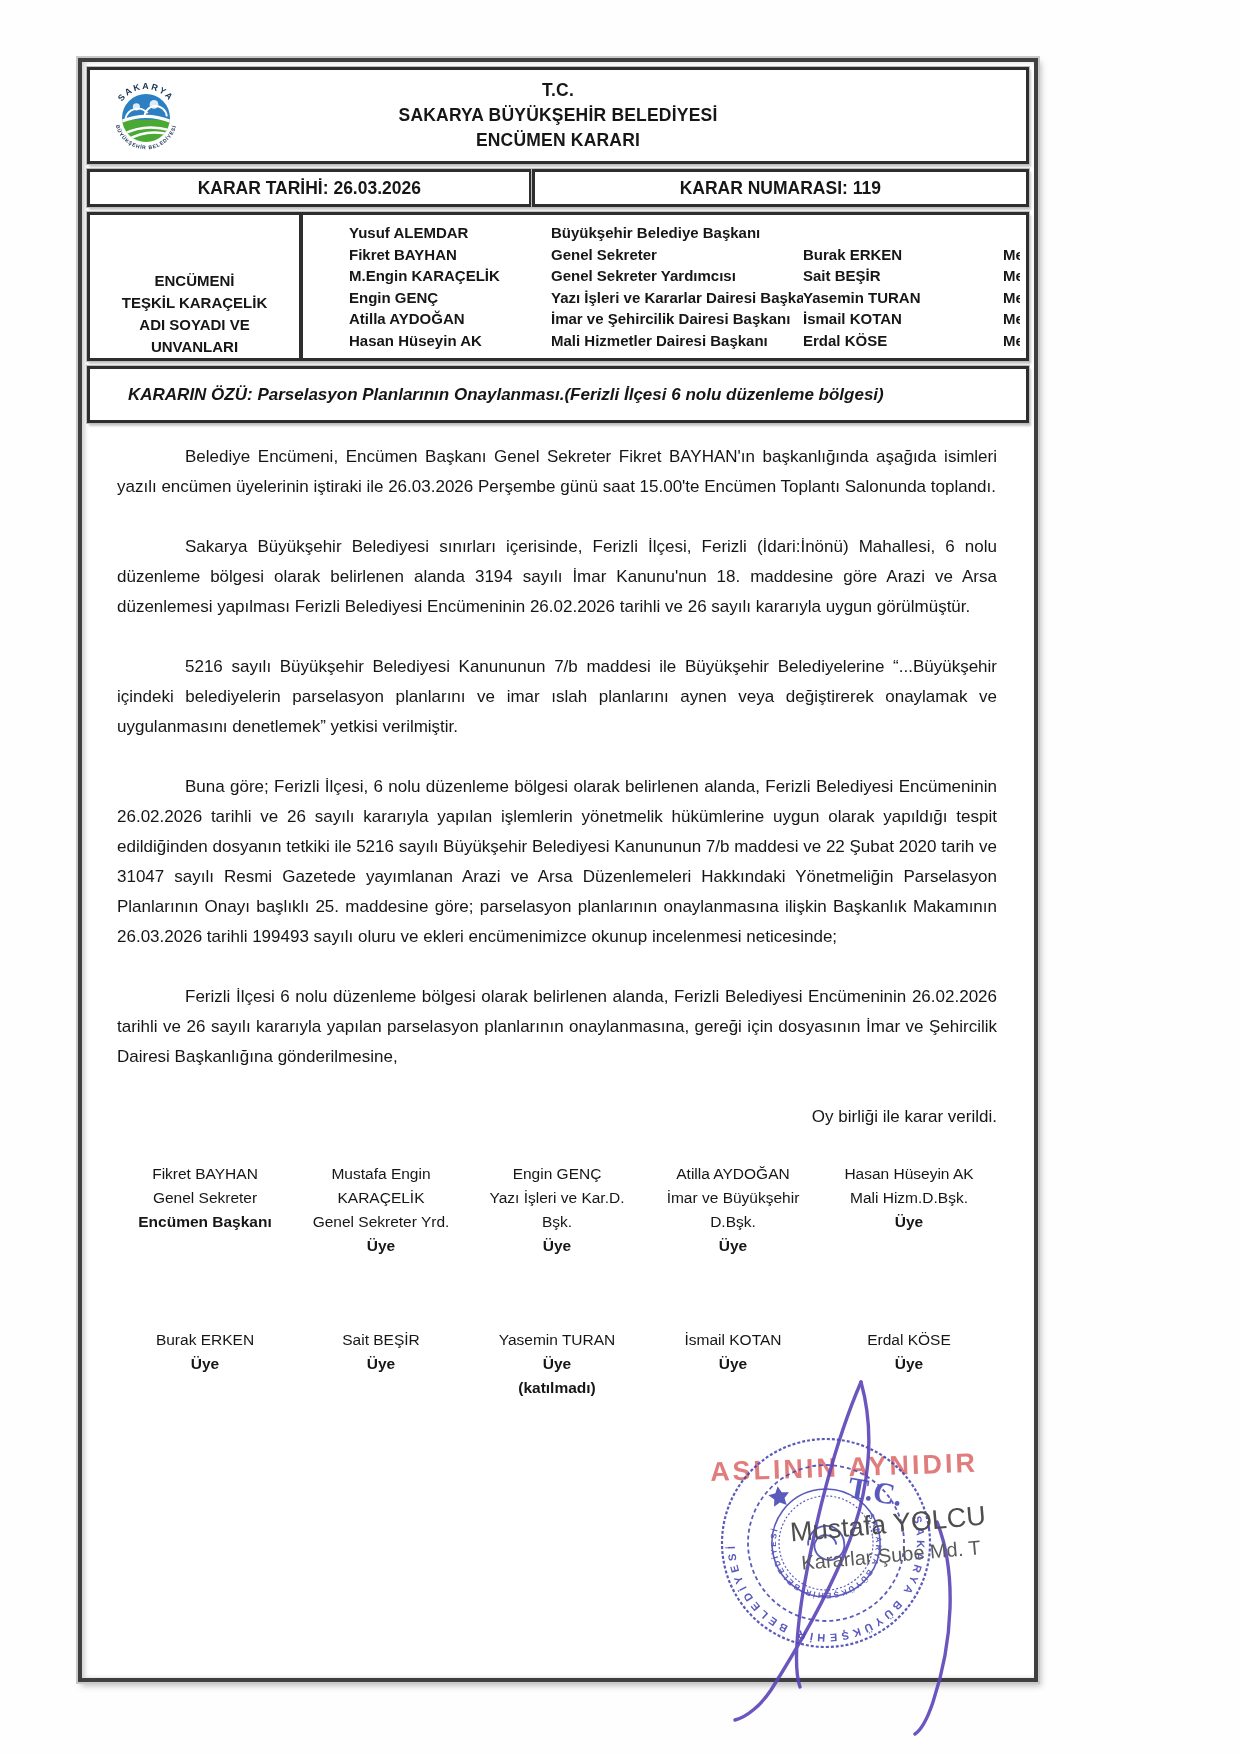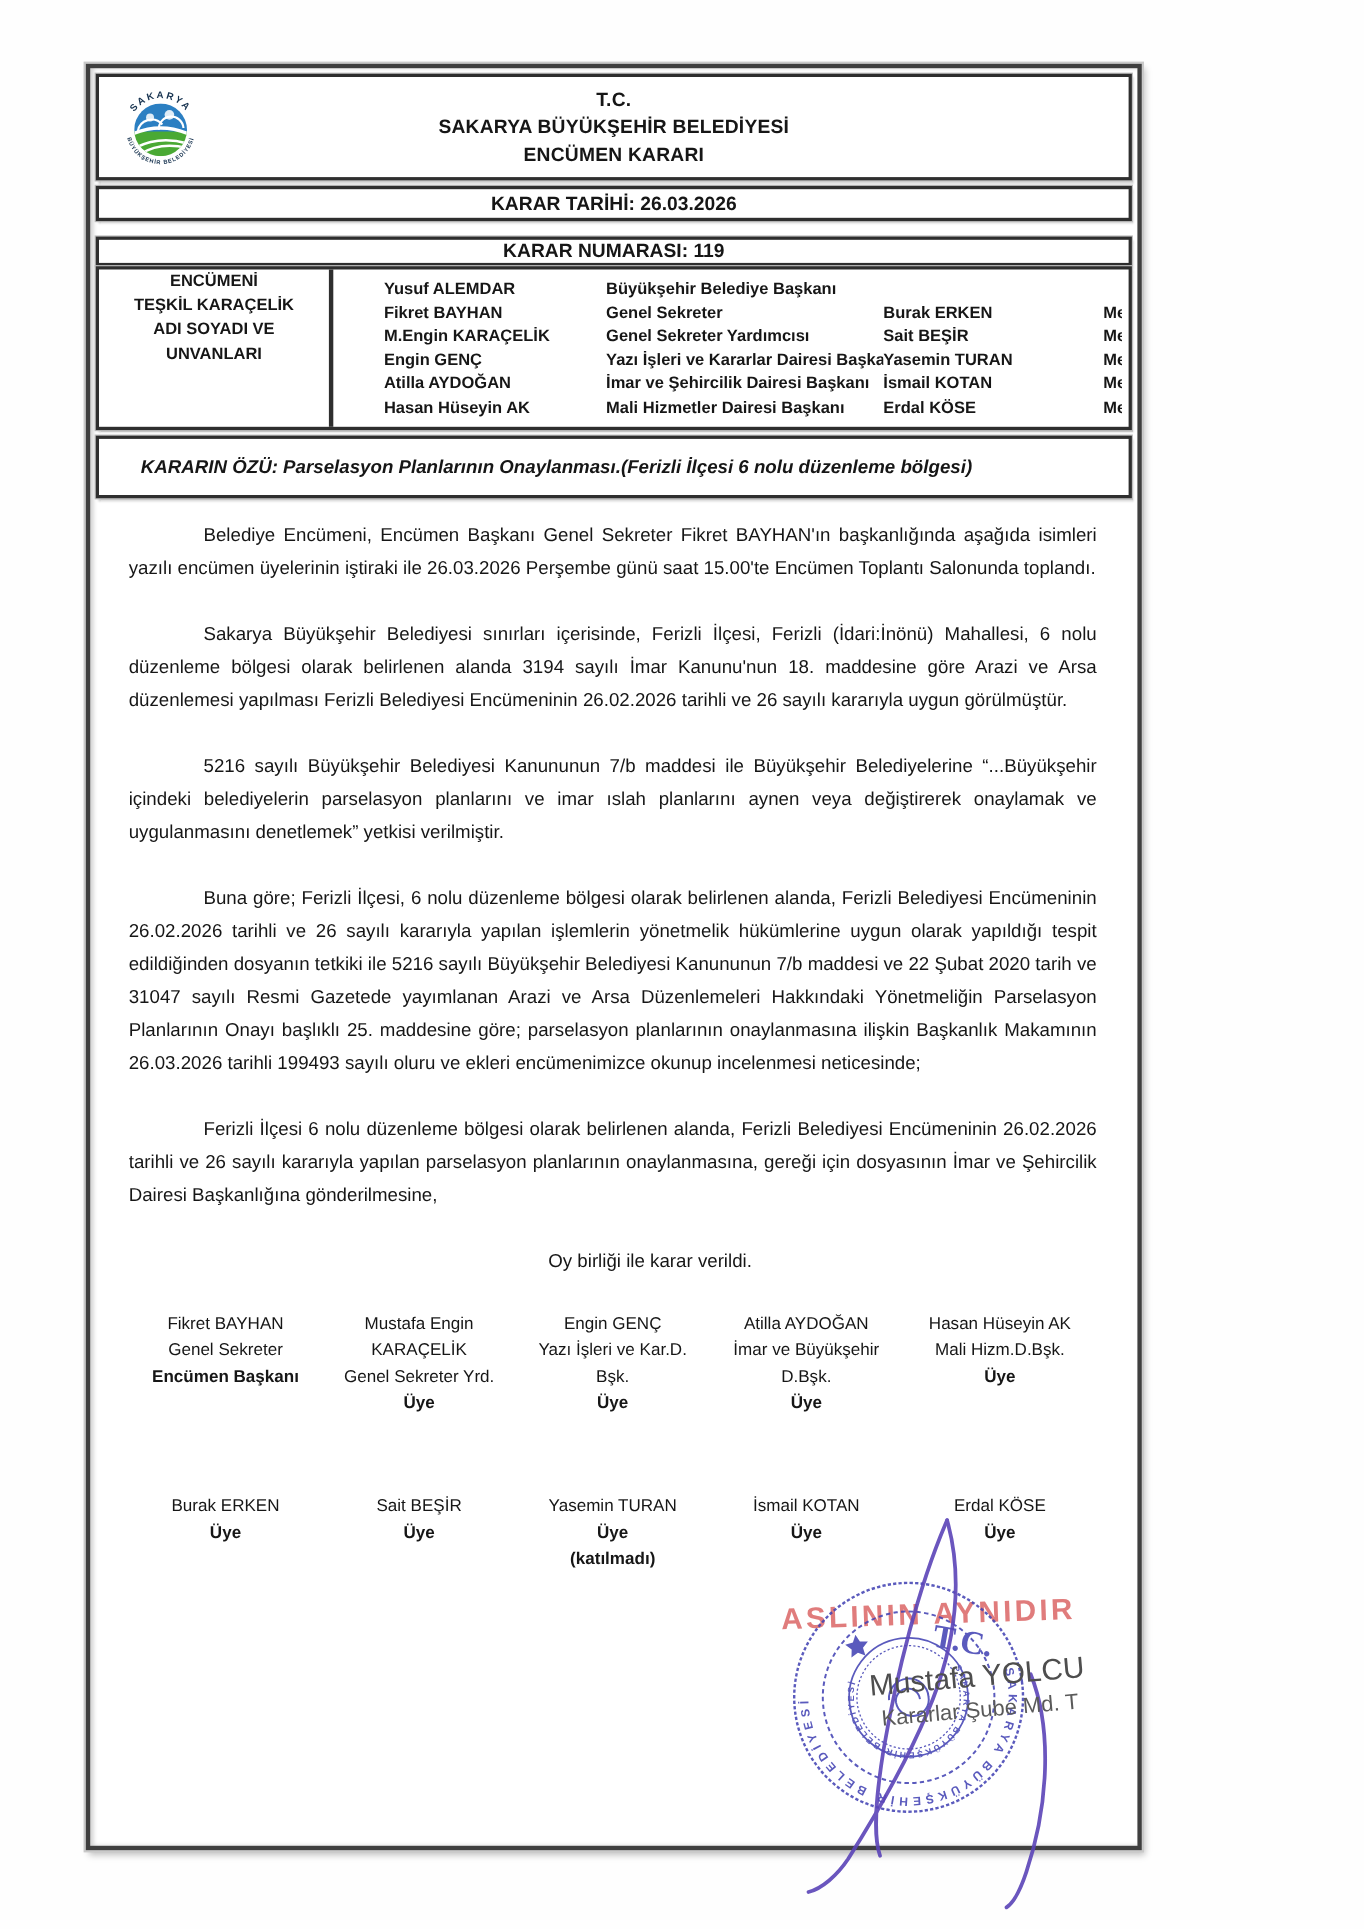--- a/index.html
+++ b/index.html
@@ -18,51 +18,51 @@
   .sec {
     border:3px solid #2e2e2e;
     box-shadow:0 0 0 1px #bdbdbd, 2px 3px 2px rgba(0,0,0,.22);
     background:#fff;
   }
   
   .header { height:97px; position:relative; display:flex; align-items:center; justify-content:center; }
   .logo { position:absolute; left:16px; top:8px; width:80px; height:80px; }
   .title-block { text-align:center; font-weight:bold; font-size:17.5px; line-height:25px; letter-spacing:.2px; }
   
-  .meta-row { display:flex; gap:14px; border:none; box-shadow:none; background:none;flex-direction:column; }
+  .meta-row { display:flex; gap:0; border:none; box-shadow:none; background:none; }
   .meta-box {
     border:3px solid #2e2e2e; box-shadow:0 0 0 1px #bdbdbd, 2px 3px 2px rgba(0,0,0,.22);
     height:38px; display:flex; align-items:center; justify-content:center;
     font-weight:bold; font-size:17.5px; background:#fff;
   }
   .meta-box.left { flex:0 0 47.2%; }
   .meta-box.right { flex:1; }
   
   .members { display:flex; }
   .members-label {
     flex:0 0 213px; border-right:4px solid #2e2e2e;
-    display:flex; flex-direction:column; align-items:center; justify-content:flex-start;
+    display:flex; flex-direction:column; align-items:center; justify-content:flex-end;
     font-weight:bold; font-size:15px; line-height:22px; text-align:center;
   }
   .members-grid {
     flex:1; display:grid; grid-template-columns:202px 252px 200px 1fr;
     padding:7px 6px 7px 14px; font-weight:bold; font-size:15px; line-height:21.5px;
     align-content:center;
     margin-left:32px;
   }
   .members-grid .cell { white-space:nowrap; overflow:hidden; }
   .members-grid .c4 { text-align:right; padding-right:6px; }
   
   .summary-box { height:57px; display:flex; align-items:center; padding-left:38px;
     font-weight:bold; font-style:italic; font-size:17px; }
   
   .doc-body { flex:1; border:none; box-shadow:none; position:relative; padding:14px 32px 0 30px;
     font-size:17px; line-height:30px; }
   .doc-body p { text-indent:68px; text-align:justify; margin-bottom:30px; }
-  .doc-body p.no-just { text-align:center; }
+  .doc-body p.no-just { text-align:right; }
   
   .sig-row { display:flex; text-align:center; font-size:15.5px; line-height:24px; }
   .sig-row.row1 { margin-top:24px; }
   .sig-row.row2 { margin-top:70px; }
   .sig-block { flex:1; padding:0 4px; }
   .sig-role { font-weight:bold; }
   .sig-note { font-weight:bold; }
   
   .stamp-layer { position:absolute; left:0; top:0; width:100%; height:100%; pointer-events:none; }
   .certify-text {

